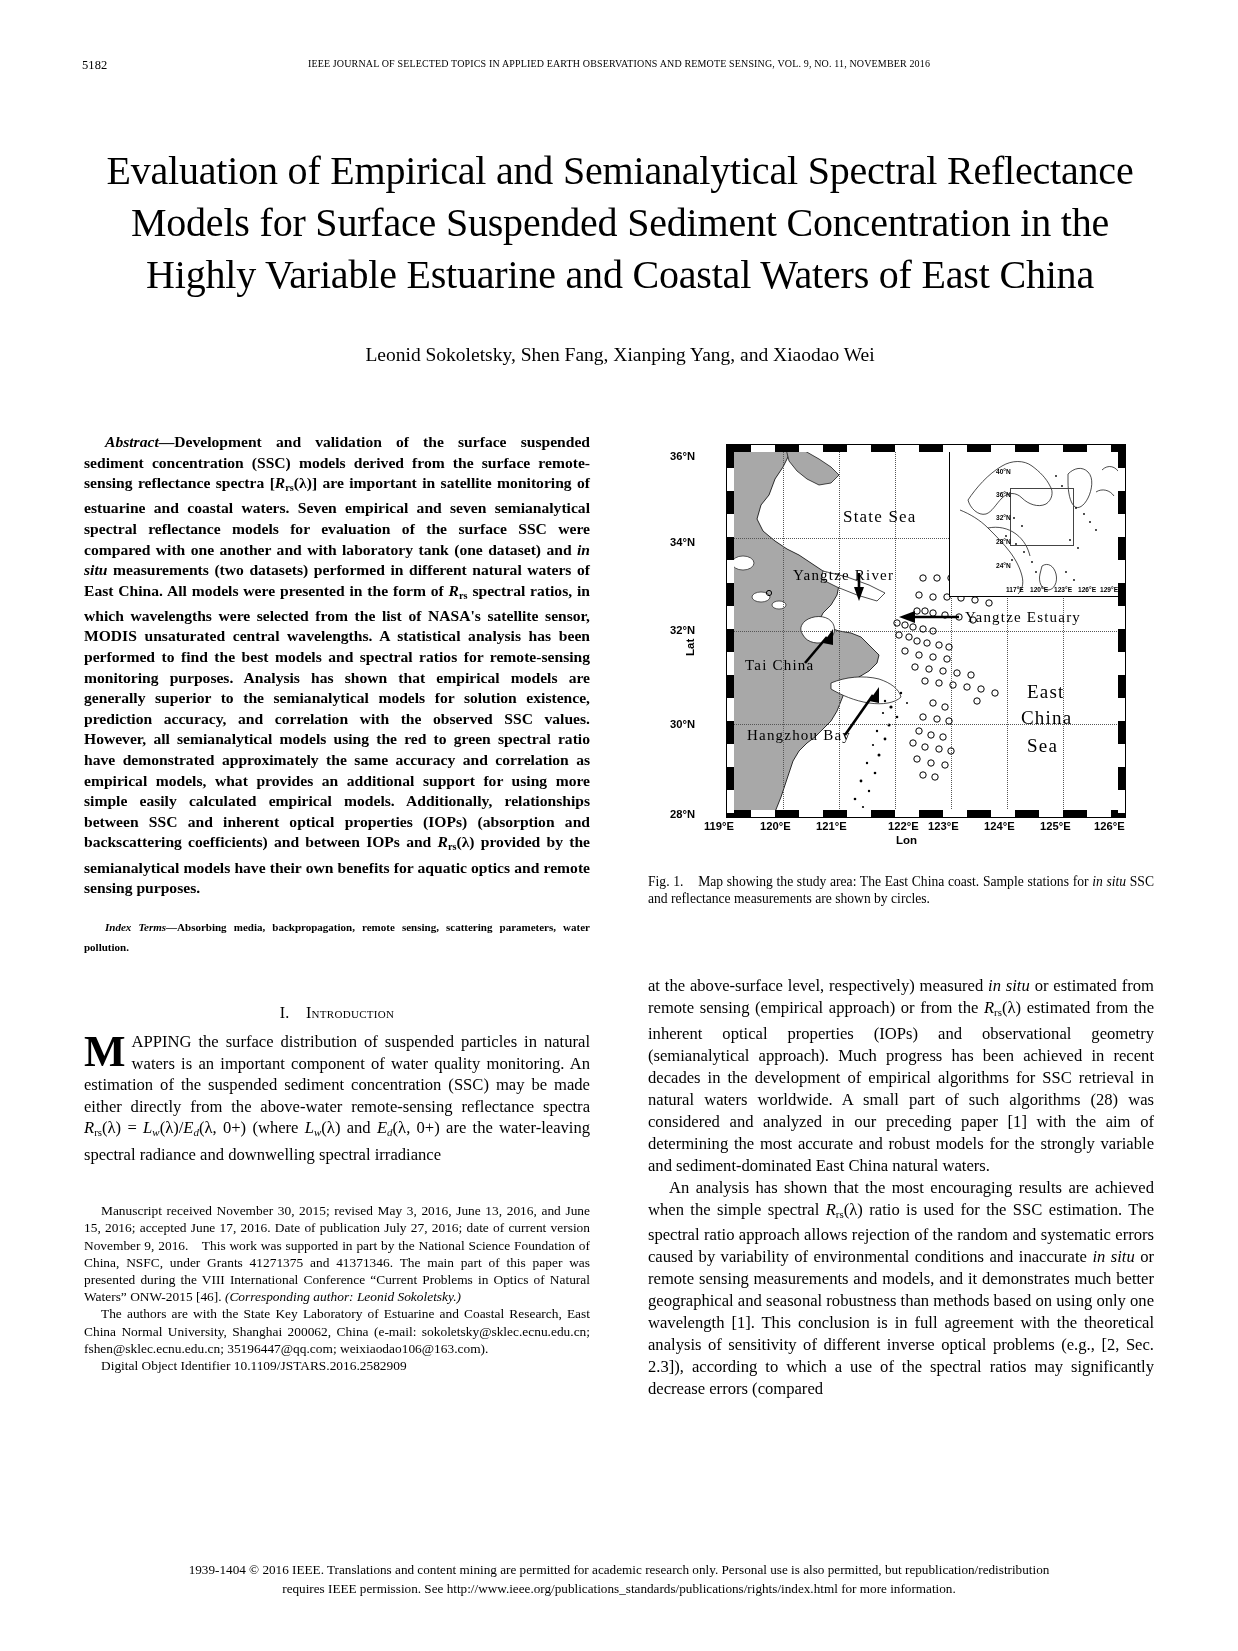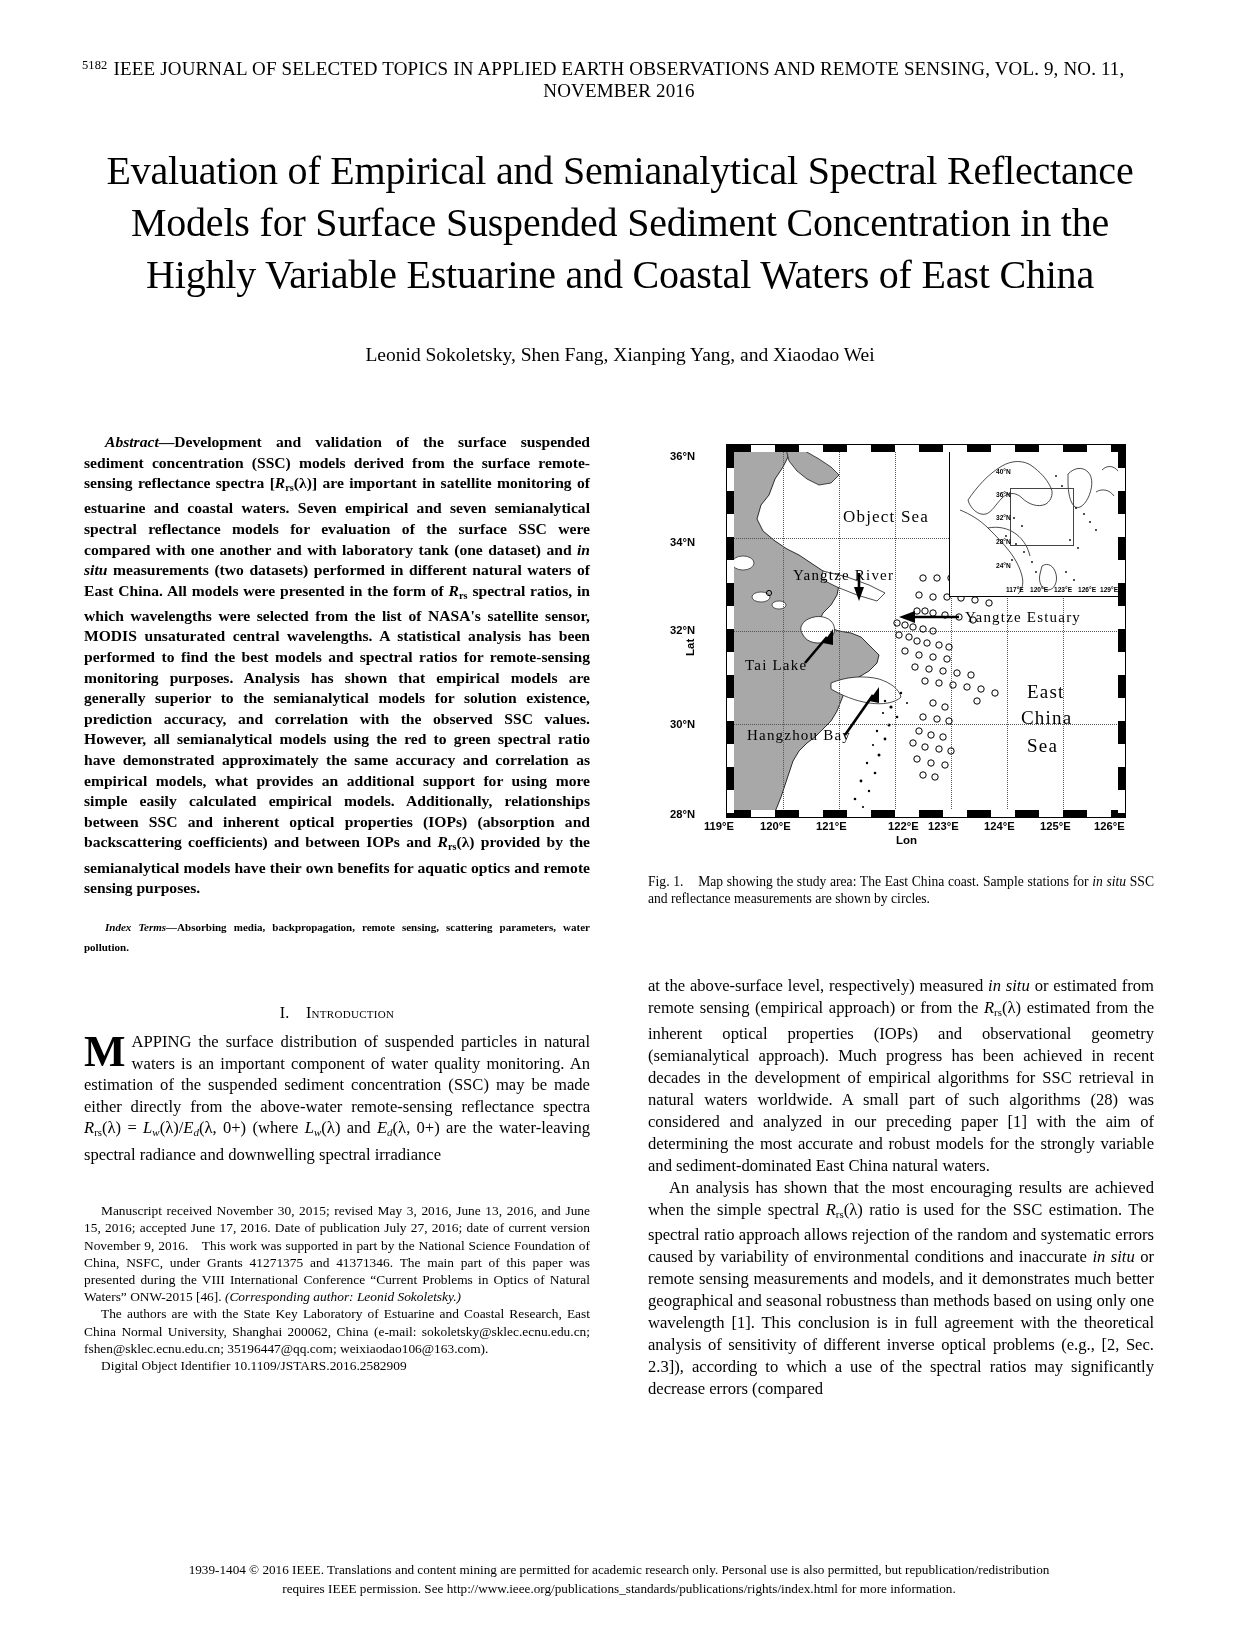--- a/index.html
+++ b/index.html
@@ -35,21 +35,21 @@
     left: 0;
     top: 0;
   }
   .runhead .journal {
     position: absolute;
     left: 0;
     top: 0;
     width: 1074px;
     text-align: center;
     font-variant: small-caps;
-    font-size: 19px;
+    font-size: 10px;
     letter-spacing: 0.15px;
   }
 
   
   .title {
     position: absolute;
     top: 118px;
     left: 90px;
     width: 1060px;
     text-align: center;
@@ -498,24 +498,24 @@
           <line x1="232" y1="172" x2="182" y2="172" stroke="#000" stroke-width="2.6"></line>
           <polygon points="172,172 188,166 188,178" fill="#000"></polygon>
 
           <line x1="78" y1="218" x2="100" y2="192" stroke="#000" stroke-width="2.6"></line>
           <polygon points="106,184 96,198 106,200" fill="#000"></polygon>
 
           <line x1="118" y1="290" x2="146" y2="250" stroke="#000" stroke-width="2.6"></line>
           <polygon points="152,242 142,256 152,258" fill="#000"></polygon>
         </svg>
 
-        <div class="maplabel serif" style="left:116px; top:62px; font-size:17px;">Object Sea</div>
+        <div class="maplabel serif" style="left:116px; top:62px; font-size:17px;">State Sea</div>
         <div class="maplabel serif" style="left:66px;  top:122px;">Yangtze River</div>
         <div class="maplabel serif" style="left:238px; top:164px;">Yangtze Estuary</div>
-        <div class="maplabel serif" style="left:18px;  top:212px;">Tai Lake</div>
+        <div class="maplabel serif" style="left:18px;  top:212px;">Tai China</div>
         <div class="maplabel serif" style="left:20px;  top:282px;text-align:right;">Hangzhou Bay</div>
         <div class="maplabel serif" style="left:300px; top:236px; font-size:19px;">East</div>
         <div class="maplabel serif" style="left:294px; top:262px; font-size:19px;">China</div>
         <div class="maplabel serif" style="left:300px; top:290px; font-size:19px;">Sea</div>
 
         <div class="inset">
           <svg width="172" height="148" viewBox="0 0 172 148" style="position:absolute;left:0;top:0;">
             <g fill="none" stroke="#000" stroke-width="0.7">
 
               <path d="M18,52 C26,40 38,26 52,18 C62,12 74,12 82,18 C90,24 96,30 100,38

